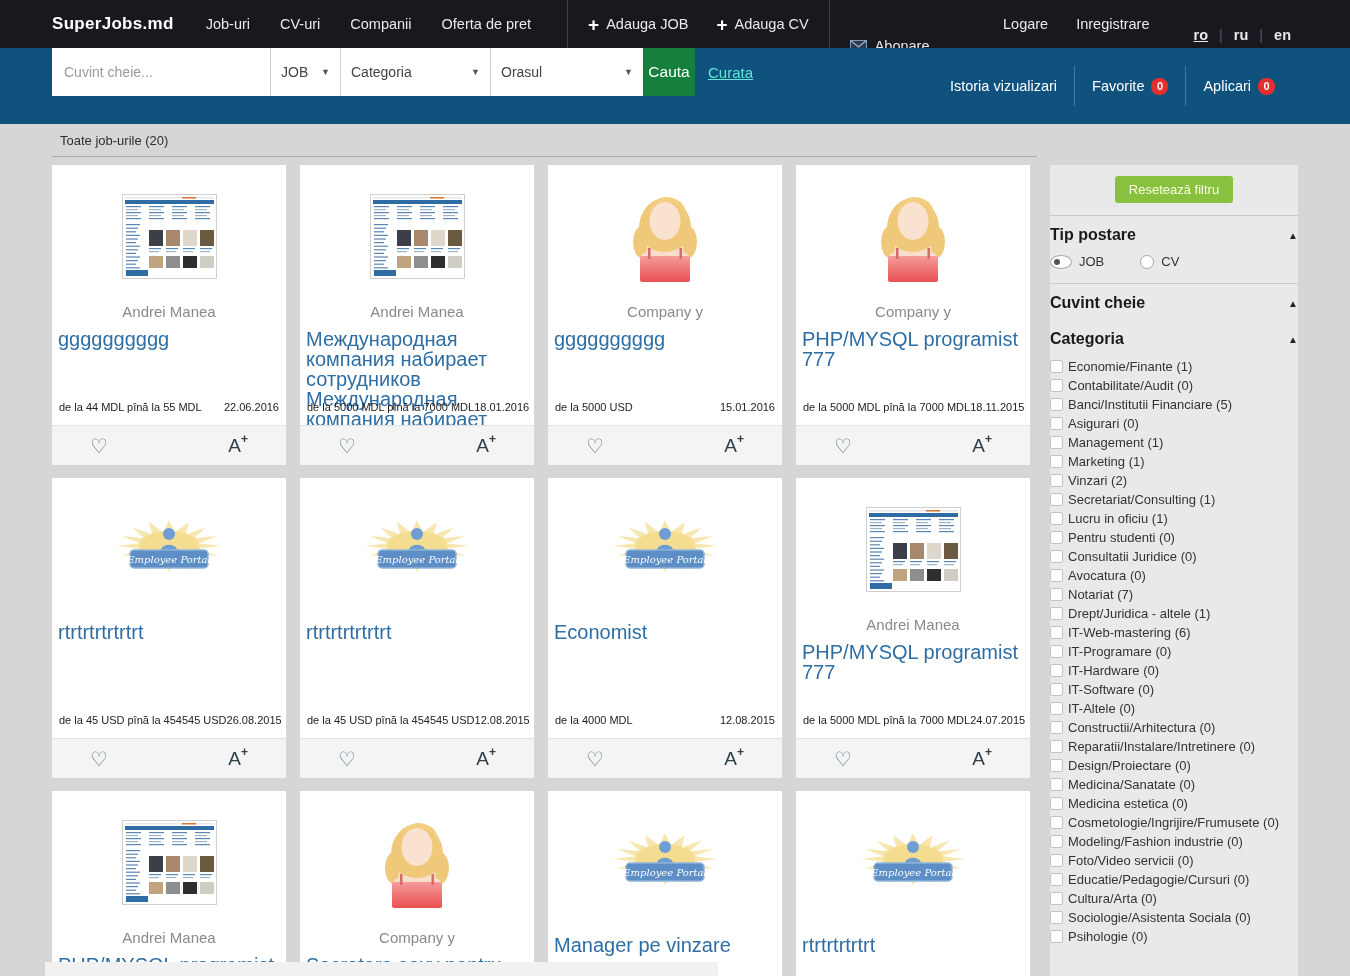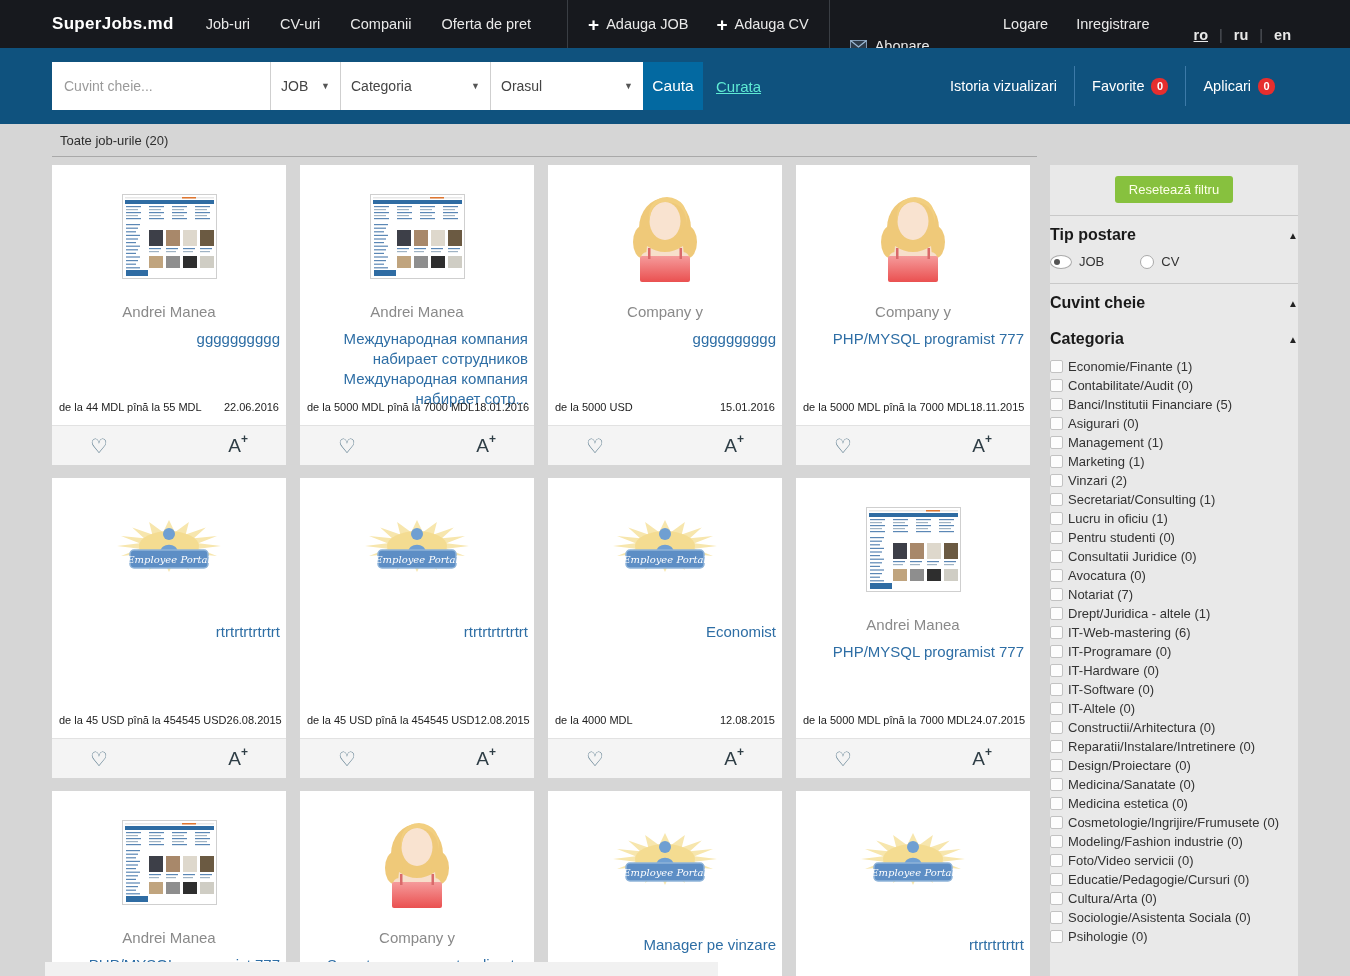--- a/index.html
+++ b/index.html
@@ -19,33 +19,33 @@
   .nav-sub svg { margin-right:8px; }
   .nav-right { margin-left:auto; display:flex; align-items:center; margin-right:55px;text-align:right; }
   .nav-auth { font-size:14.5px; margin-left:28px; cursor:pointer; }
   .langs { display:flex; align-items:center; margin-left:40px; font-size:14.5px; font-weight:bold;margin-top:21px; }
   .lang { cursor:pointer; padding:0 4px; }
   .lang.active { text-decoration:underline; }
   .lang-sep { color:#54585e; margin:0 7px; font-weight:normal; }
 
   
   .search-band { position:absolute; left:0; top:48px; width:1350px; height:76px;
-    background:#0f527e; display:flex; align-items:center; }
+    background:#0f527e; display:flex; }
   .search-widget { display:flex; margin-left:52px; height:48px; }
   .kw-input { width:218px; height:48px; border:none; outline:none; padding:0 12px;
     font-size:14px; color:#333; font-family:"Liberation Sans", sans-serif; }
   .kw-input::placeholder { color:#9a9a9a; }
   .sel { background:#fff; height:48px; display:flex; align-items:center;
     justify-content:space-between; border-left:1px solid #cfcfcf; padding:0 10px;
     font-size:14px; color:#444; cursor:pointer; }
   .sel .arrow { font-size:9px; color:#555; margin-left:8px; }
   .sel-type { width:70px; }
   .sel-cat  { width:150px; }
   .sel-city { width:153px; }
-  .btn-search { width:60px; height:48px; background:#0369a1; color:#fff;
+  .btn-search { width:52px; height:48px; background:#15803d; color:#fff;
     border:none; font-size:15.5px; cursor:pointer; font-family:"Liberation Sans", sans-serif; }
   .link-clear { color:#5eead4; font-size:15px; text-decoration:underline; margin-left:13px;
     align-self:center; cursor:pointer; }
   .band-right { position:absolute; right:58px; top:0; height:76px; display:flex; align-items:center; color:#fff; }
   .band-item { display:flex; align-items:center; font-size:14.5px; padding:0 17px; height:40px; cursor:pointer; }
   .band-div { width:1px; height:40px; background:#3d7aa8; }
   .badge { display:inline-block; min-width:17px; height:17px; background:#e62e2e;
     border-radius:8px; color:#fff; font-size:11px; font-weight:bold; text-align:center;
     line-height:17px; margin-left:7px; padding:0 2px; }
 
@@ -54,22 +54,22 @@
   .heading-line { position:absolute; left:52px; top:156px; width:985px; height:1px; background:#a9a9a9; }
 
   .grid { position:absolute; left:52px; top:165px; width:978px;
     display:grid; grid-template-columns:repeat(4,234px); grid-auto-rows:300px;
     column-gap:14px; row-gap:13px; }
   .card { position:relative; background:#fff; overflow:hidden; }
   .card-img { height:118px; margin-top:12px; display:flex; align-items:center;
     justify-content:center; cursor:pointer; }
   .card-company { margin-top:8px; height:20px; text-align:center; font-size:15px;
     font-weight:normal; color:#8a8a8a; }
-  .card-title { display:block; margin-top:6px; padding:0 6px; text-align:right;
-    font-size:15px; line-height:20px; color:#2e6ea5; text-decoration:none; cursor:pointer; }
+  .card-title { display:block; margin-top:6px; padding:0 6px; text-align:left;
+    font-size:20px; line-height:20px; color:#2e6ea5; text-decoration:none; cursor:pointer; }
   .card-title.solo { margin-top:14px; }
   .card-meta { position:absolute; left:7px; right:7px; bottom:52px; display:flex;
     justify-content:space-between; font-size:11px; color:#222; white-space:nowrap; }
   .card-footer { position:absolute; left:0; right:0; bottom:0; height:40px;
     background:#f4f4f4; border-top:1px solid #e2e2e2; display:flex;
     align-items:center; justify-content:space-between; padding:0 38px; }
   .heart { font-size:20px; color:#5c7c8e; cursor:pointer; line-height:1; }
   .addcv { font-size:19px; color:#2f3e46; cursor:pointer; line-height:1; }
   .addcv sup { font-size:12px; font-weight:bold; position:relative; top:-2px; }
 

